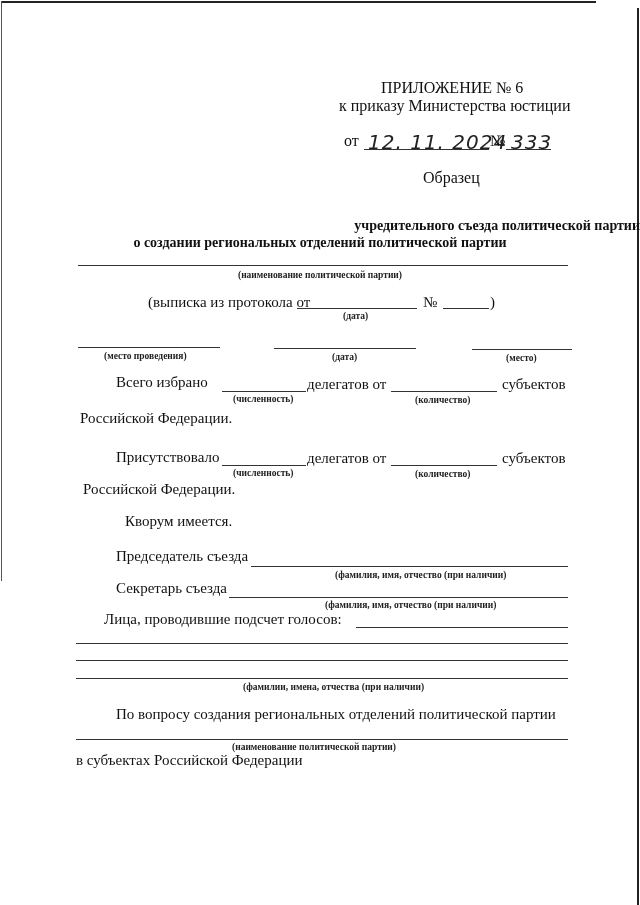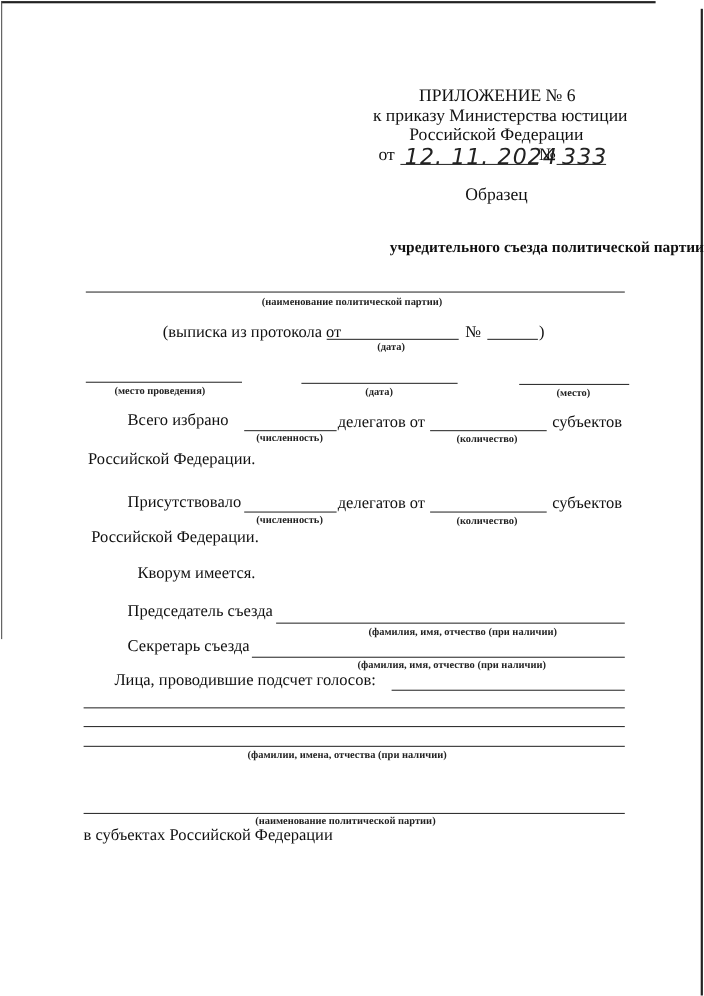--- a/index.html
+++ b/index.html
@@ -20,31 +20,31 @@
 </head>
 <body>
 
 <div class="page">
   <div class="border-top"></div>
   <div class="border-left"></div>
   <div class="border-right"></div>
 
   <div class="t f16" style="left:381px; top:79px;">ПРИЛОЖЕНИЕ № 6</div>
   <div class="t f16" style="left:339px; top:97px;">к приказу Министерства юстиции</div>
-  <div class="t f16" style="left:372px; top:114px;">Российской Федерации</div>
   <div class="t f16" style="left:344px; top:132px;">от</div>
   <div class="t hand" style="left:368px; top:130px;">12. 11. 2024</div>
   <div class="line" style="left:364px; top:149px; width:125px;"></div>
   <div class="t f16" style="left:490px; top:132px;">№</div>
   <div class="t hand" style="left:511px; top:130px;text-align:right;">333</div>
   <div class="line" style="left:506px; top:149px; width:45px;"></div>
 
   <div class="t f16" style="left:423px; top:169px;">Образец</div>
 
   <div class="t bold" style="left:0; width:640px; text-align:right; top:218px; font-size:14px;">учредительного съезда политической партии</div>
+  <div class="t bold" style="left:0; width:640px; text-align:center; top:235px; font-size:14px;">о создании региональных отделений политической партии</div>
 
   <div class="line" style="left:78px; top:265px; width:490px;"></div>
   <div class="t small" style="left:0; width:640px; text-align:center; top:270px;">(наименование политической партии)</div>
 
   <div class="t f15" style="left:148px; top:294px;">(выписка из протокола от</div>
   <div class="line" style="left:297px; top:308px; width:120px;"></div>
   <div class="t f15" style="left:423px; top:294px;">№</div>
   <div class="line" style="left:443px; top:308px; width:46px;"></div>
   <div class="t f15" style="left:490px; top:294px;">)</div>
   <div class="t small" style="left:343px; top:311px;">(дата)</div>
@@ -82,18 +82,19 @@
 
   <div class="t f15" style="left:116px; top:580px;">Секретарь съезда</div>
   <div class="line" style="left:229px; top:597px; width:339px;"></div>
   <div class="t small" style="left:325px; top:600px;">(фамилия, имя, отчество (при наличии)</div>
 
   <div class="t f15" style="left:104px; top:611px;">Лица, проводившие подсчет голосов:</div>
   <div class="line" style="left:356px; top:627px; width:212px;"></div>
   <div class="line" style="left:76px; top:643px; width:492px;"></div>
   <div class="line" style="left:76px; top:660px; width:492px;"></div>
   <div class="line" style="left:76px; top:678px; width:492px;"></div>
-  <div class="t small" style="left:225px; top:682px;">(фамилии, имена, отчества (при наличии)</div>
+  <div class="t small" style="left:243px; top:682px;">(фамилии, имена, отчества (при наличии)</div>
 
+  <div class="t f15" style="left:116px; top:706px;">По вопросу создания региональных отделений политической партии</div>
   <div class="line" style="left:76px; top:739px; width:492px;"></div>
   <div class="t small" style="left:232px; top:742px;">(наименование политической партии)</div>
   <div class="t f15" style="left:76px; top:752px;">в субъектах Российской Федерации</div>
 </div>
 
 </body></html>

